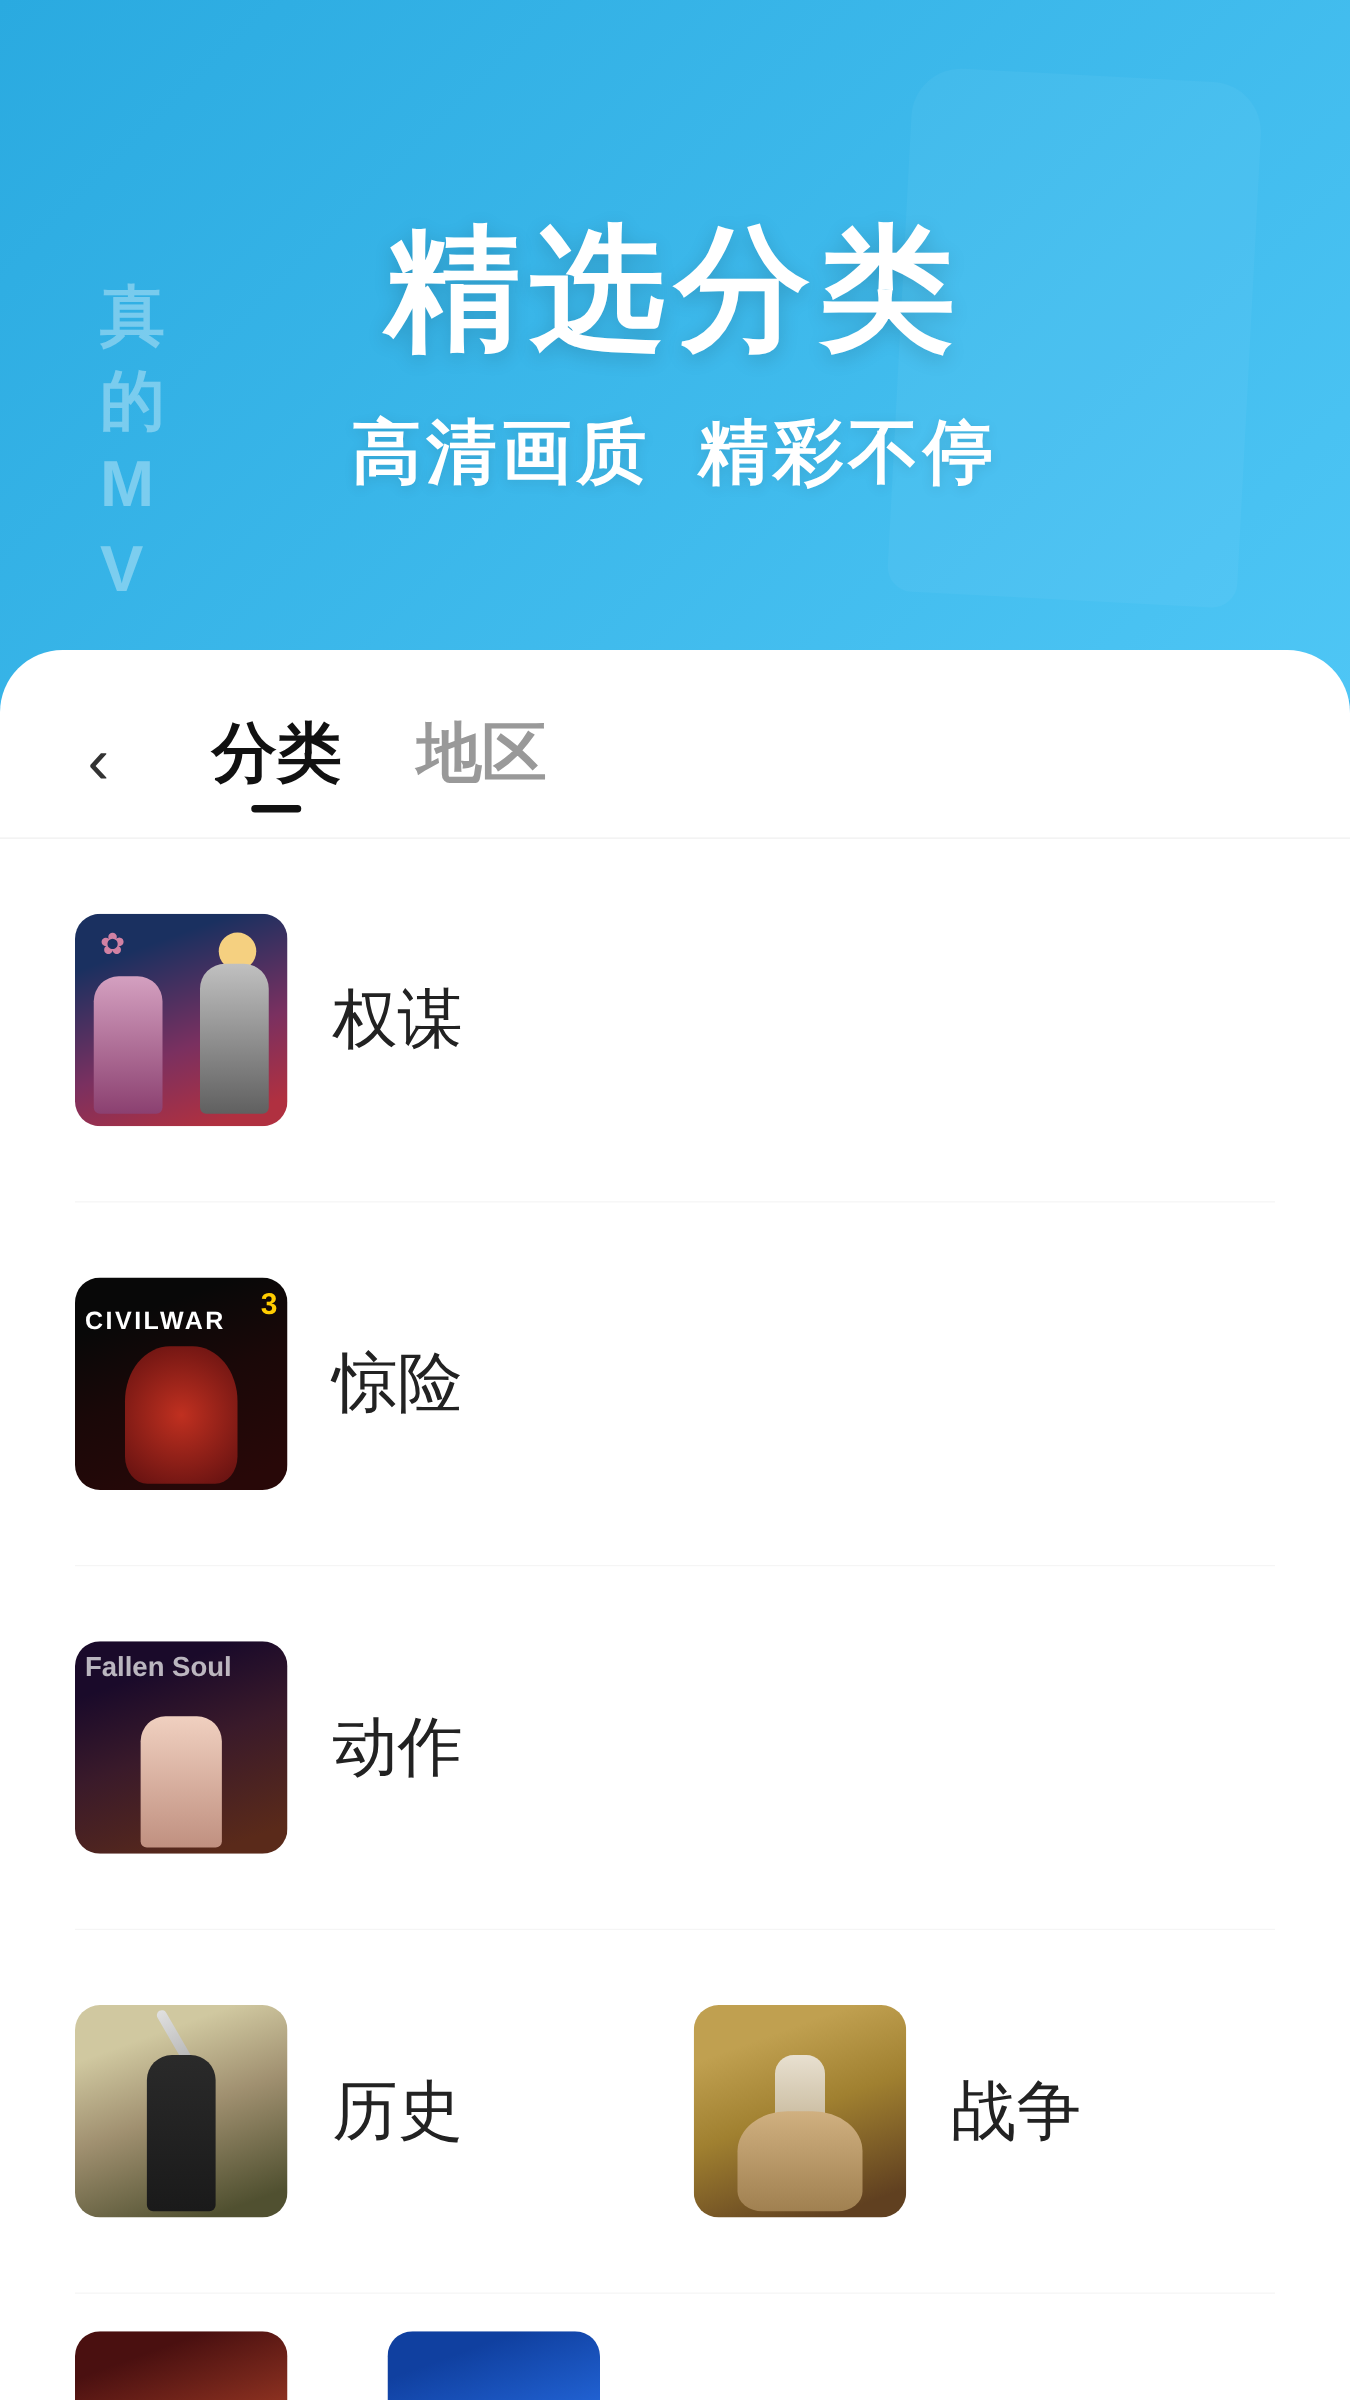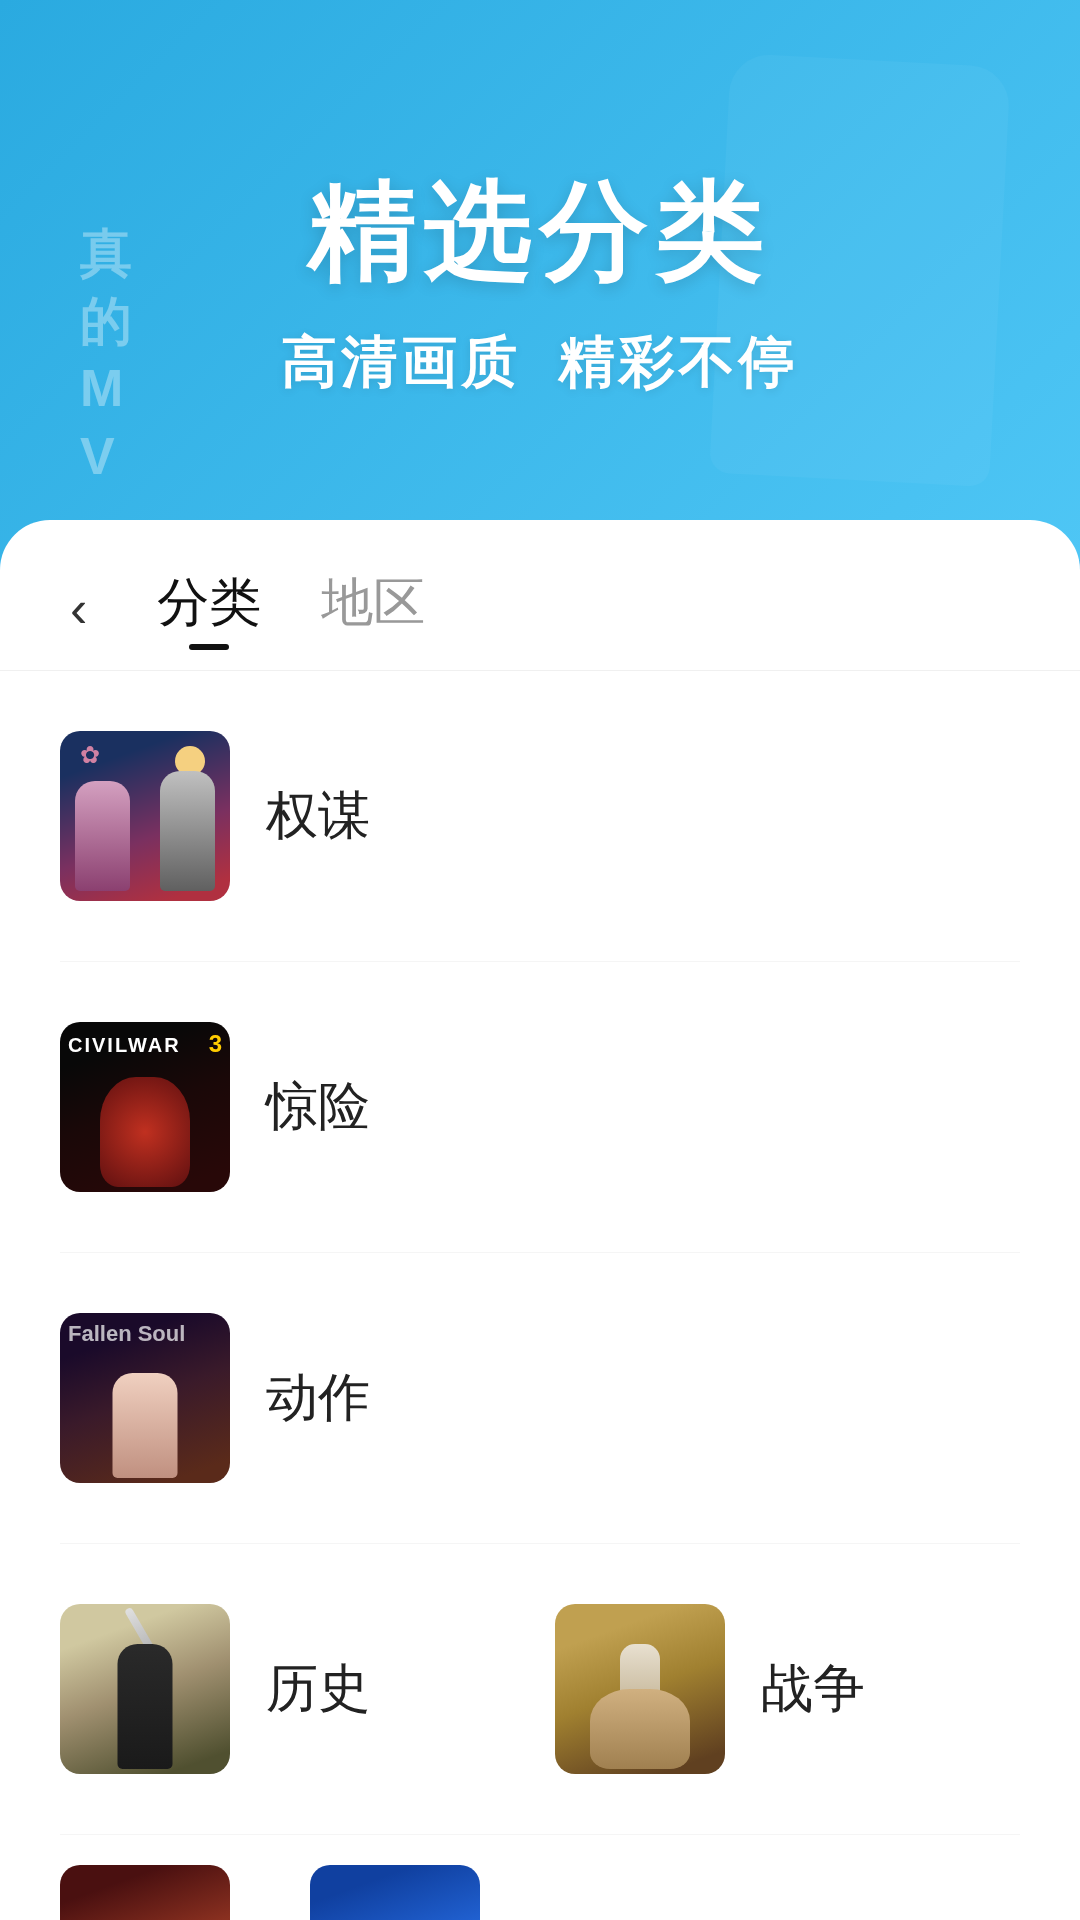--- a/index.html
+++ b/index.html
@@ -100,30 +100,31 @@
     .back-btn {
       font-size: 52px;
       color: #333;
       cursor: pointer;
       line-height: 1;
       padding: 0 10px;
     }
 
     .tab-item {
       font-size: 52px;
-      font-weight: 400;
+      font-weight: 700;
       color: #999;
       cursor: pointer;
       position: relative;
       padding-bottom: 12px;
     }
 
     .tab-item.active {
-      font-weight: 400;
+      font-weight: 700;
       color: #111;
+      margin-left: 12px;
     }
 
     .tab-item.active::after {
       content: '';
       position: absolute;
       bottom: 0;
       left: 50%;
       transform: translateX(-50%);
       width: 40px;
       height: 6px;
@@ -303,21 +304,21 @@
     }
 
     .jingxian-scene {
       width: 100%;
       height: 100%;
       background: linear-gradient(160deg, #080808 20%, #1a0808 50%, #280808 90%);
       position: relative;
     }
     .jingxian-text-label {
       position: absolute;
-      top: 12px;
+      top: 24px;
       left: 8px;
       font-size: 20px;
       font-weight: 900;
       color: white;
       letter-spacing: 2px;
     }
     .jingxian-char {
       position: absolute;
       bottom: 5px;
       left: 50%;

